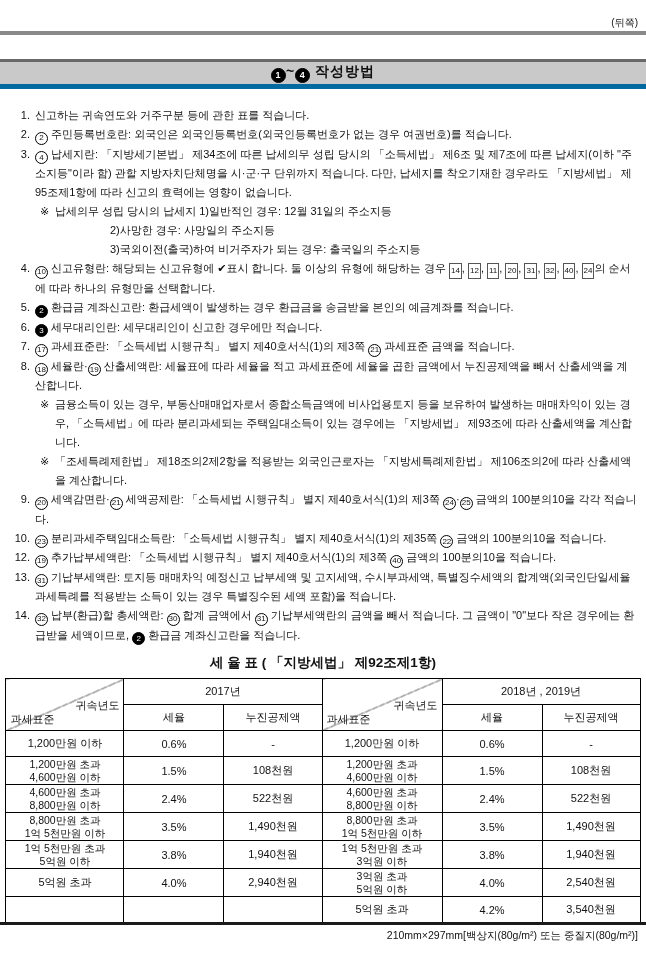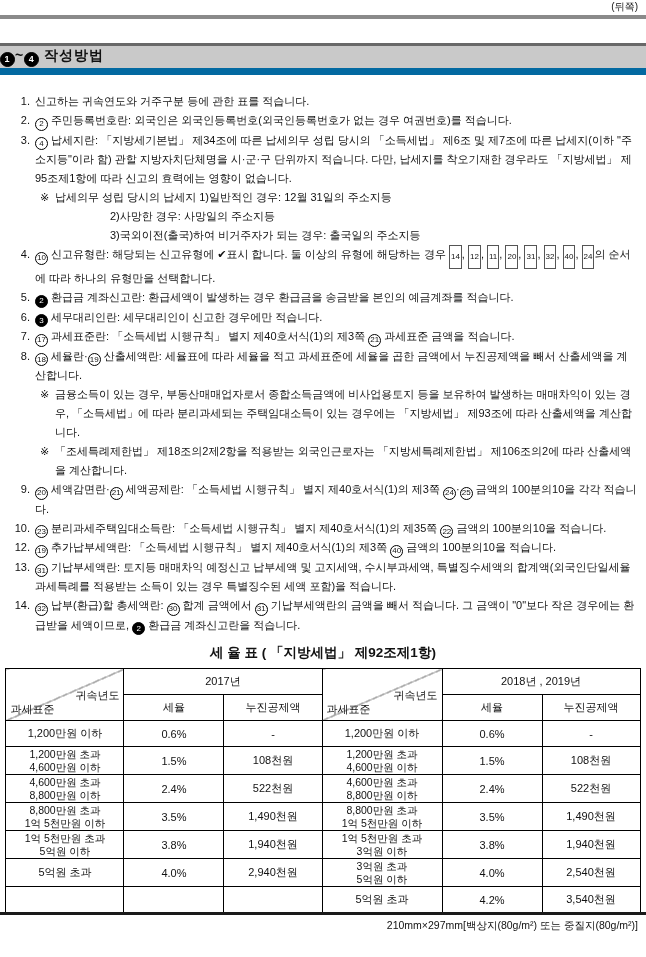--- a/index.html
+++ b/index.html
@@ -1,47 +1,47 @@
 <!DOCTYPE html>
 <html><head>
 <meta charset="utf-8">
 <style>
   html,body{margin:0;padding:0;background:#ffffff;}
   .page{
     width:646px;height:957px;background:#fff;color:#111;
     font-family:"Liberation Sans","DejaVu Sans",sans-serif;
     position:relative;overflow:hidden;
   }
-  .side-marker{text-align:right;font-size:10px;padding:0 8px 1px 0;}
+  .side-marker{text-align:right;font-size:10px;padding:16px 8px 1px 0;}
   .top-rule{height:4px;background:#8a8a8a;}
   .band{
     margin-top:24px;height:22px;background:#c9c9c9;
-    border-top:3px solid #686868;border-bottom:7px solid #0369a1;
-    display:flex;align-items:center;
+    border-top:3px solid #686868;border-bottom:5px solid #0369a1;
+    display:flex;align-items:center;justify-content:center;
     font-weight:bold;font-size:14px;letter-spacing:1px;
   }
   .instructions{padding:17px 8px 0 6px;font-size:11px;line-height:19px;}
   .item{display:flex;}
   .item .no{flex:none;width:24px;text-align:right;padding-right:5px;}
   .item .body{flex:1;}
   .note{display:flex;margin-left:5px;}
   .note .nm{flex:none;width:15px;}
   .note .nt{flex:1;}
   .note-cont{margin-left:75px;}
   .circ{
     display:inline-flex;align-items:center;justify-content:center;
     width:13px;height:13px;border:1px solid #000;border-radius:50%;
     font-size:8px;line-height:1;vertical-align:-2px;font-weight:normal;
     box-sizing:border-box;
   }
   .circ.filled{background:#000;color:#fff;border-color:#000;}
   .band .circ{width:15px;height:15px;font-size:9px;font-weight:bold;}
   .boxn{
     display:inline-flex;align-items:center;justify-content:center;
-    min-width:12px;height:24px;border:1px solid #555;
+    min-width:12px;height:16px;border:1px solid #555;
     font-size:8px;line-height:1;vertical-align:-1px;padding:3px 1px;
     box-sizing:border-box;
   }
   .table-title{text-align:center;font-weight:bold;font-size:13.5px;margin:9px 0 6px;}
   table.rate{border-collapse:collapse;width:634px;margin:0 auto;font-size:11px;table-layout:fixed;}
   table.rate th,table.rate td{border:1px solid #000;text-align:center;padding:1px 2px;vertical-align:middle;}
   table.rate thead th{font-weight:normal;height:23px;}
   table.rate tbody td{height:23px;}
   .two-line{line-height:12.5px;font-size:10.5px;}
   th.diag{

